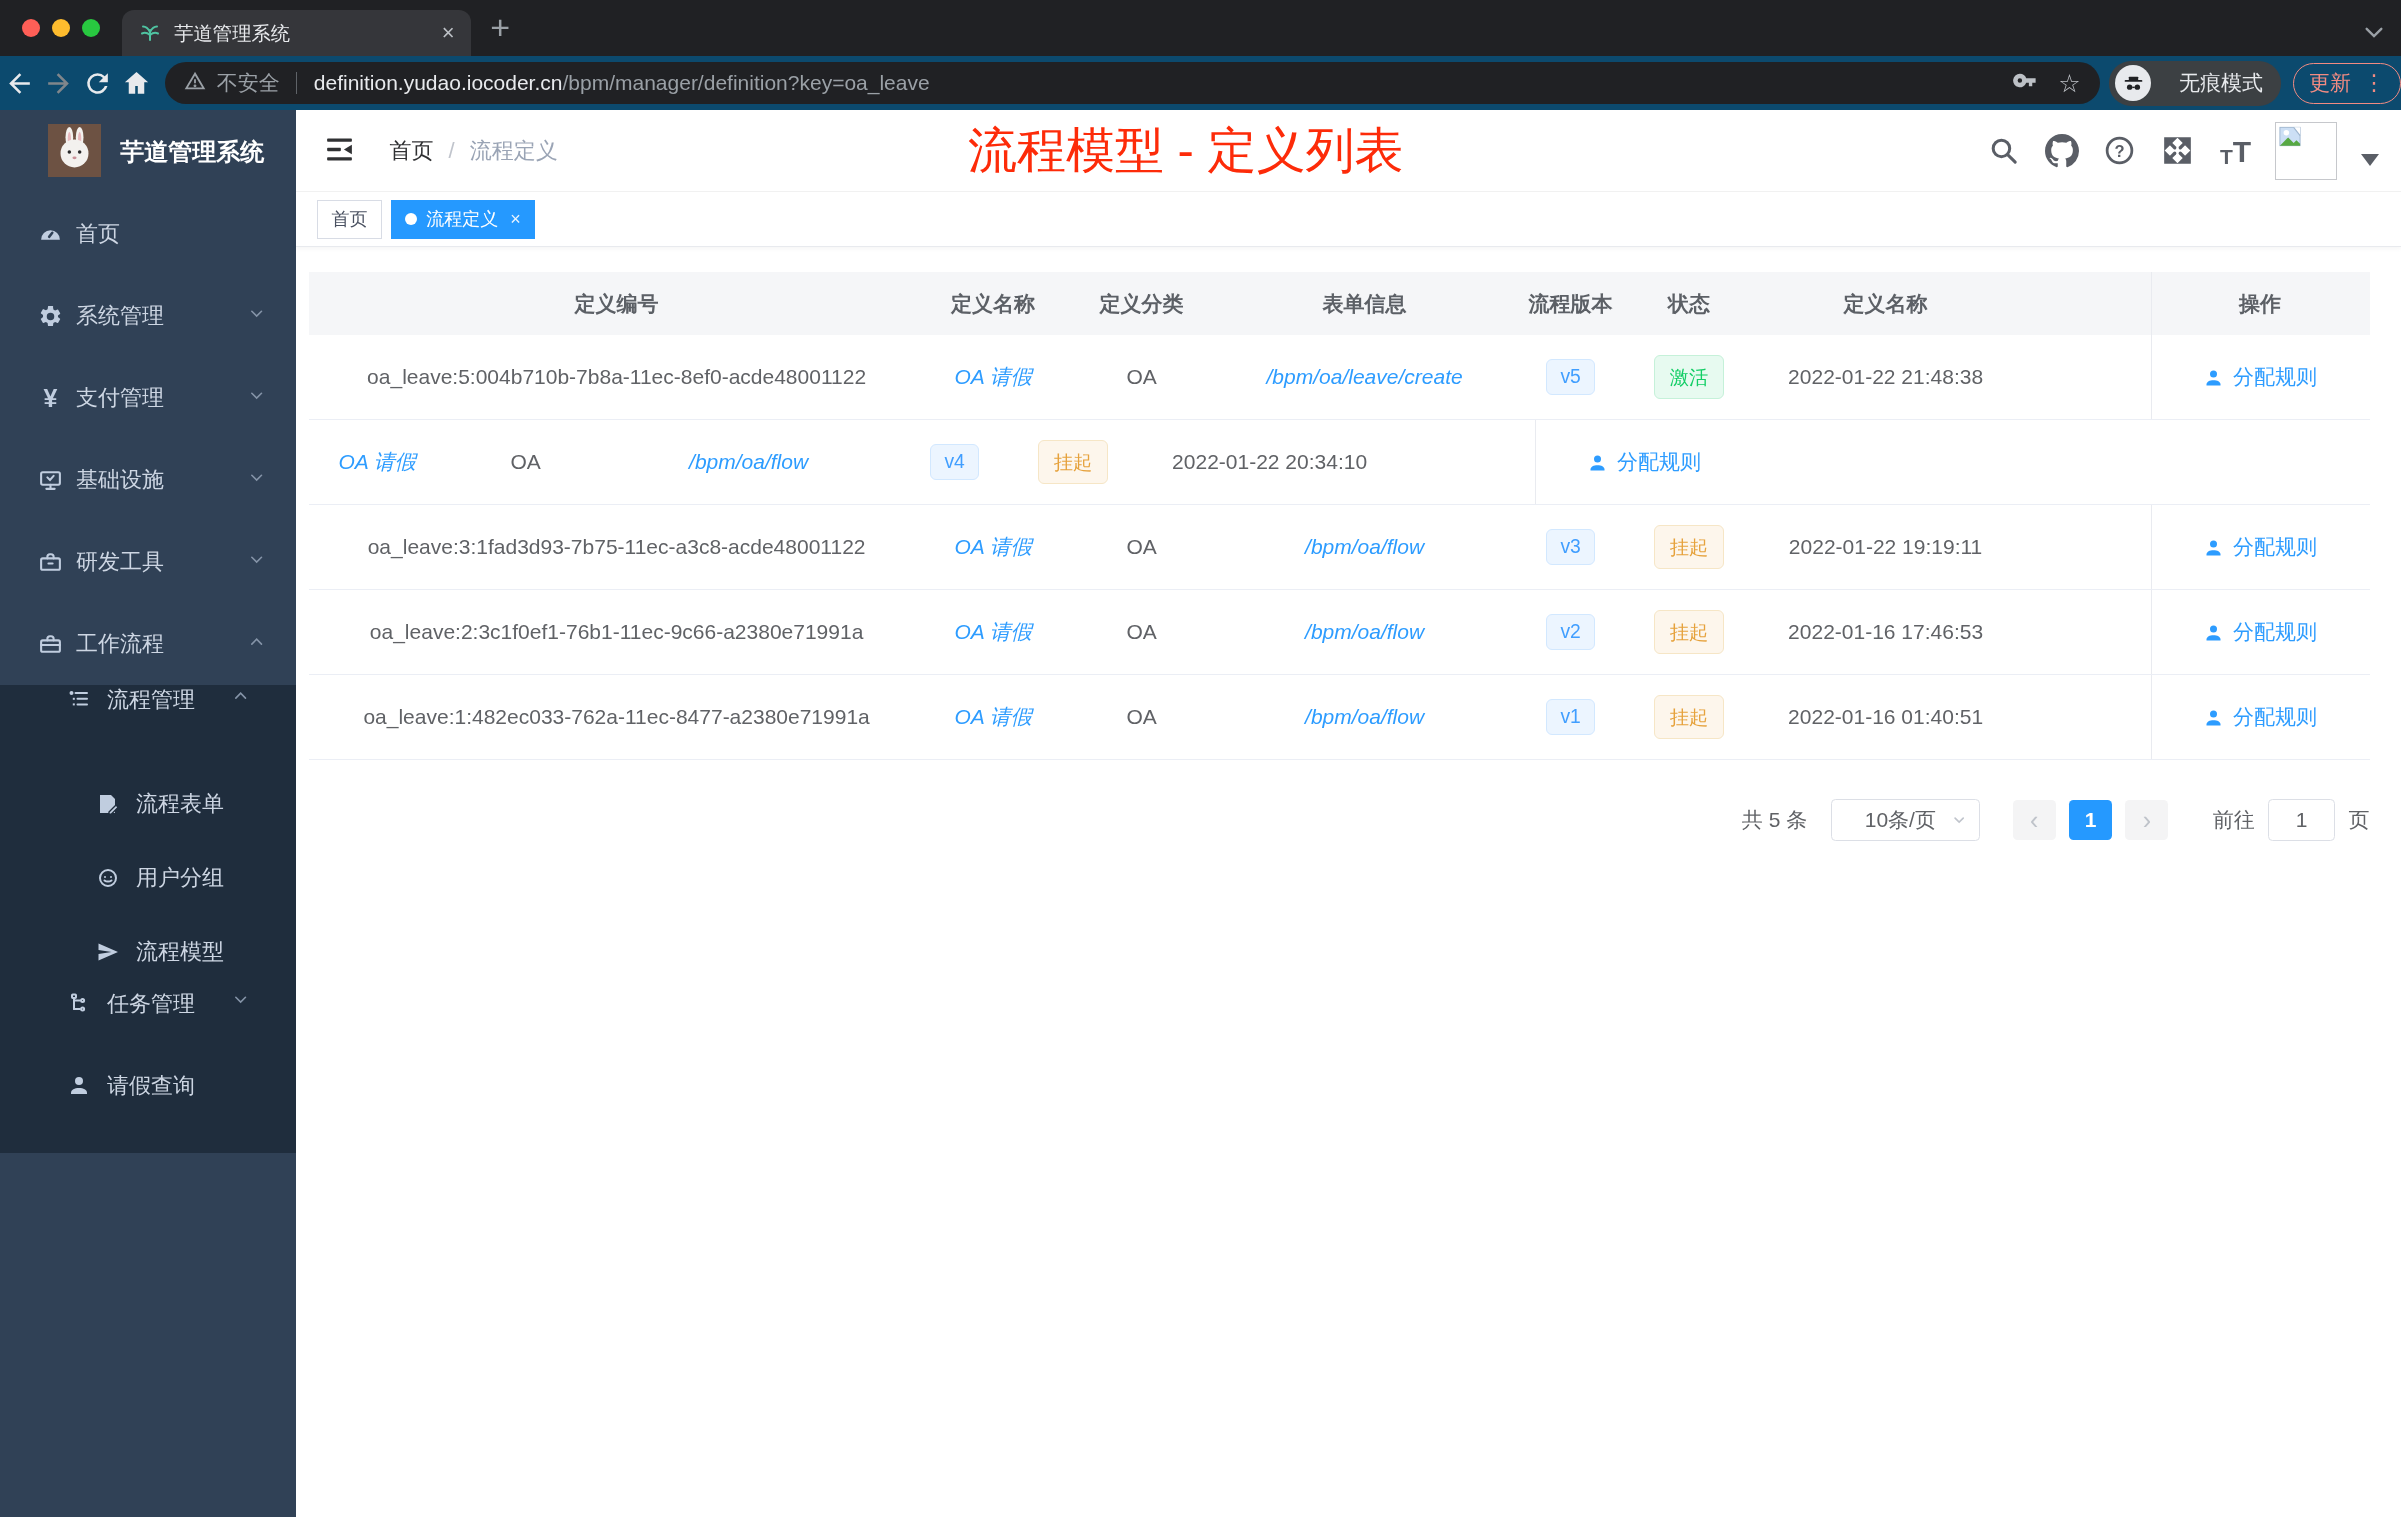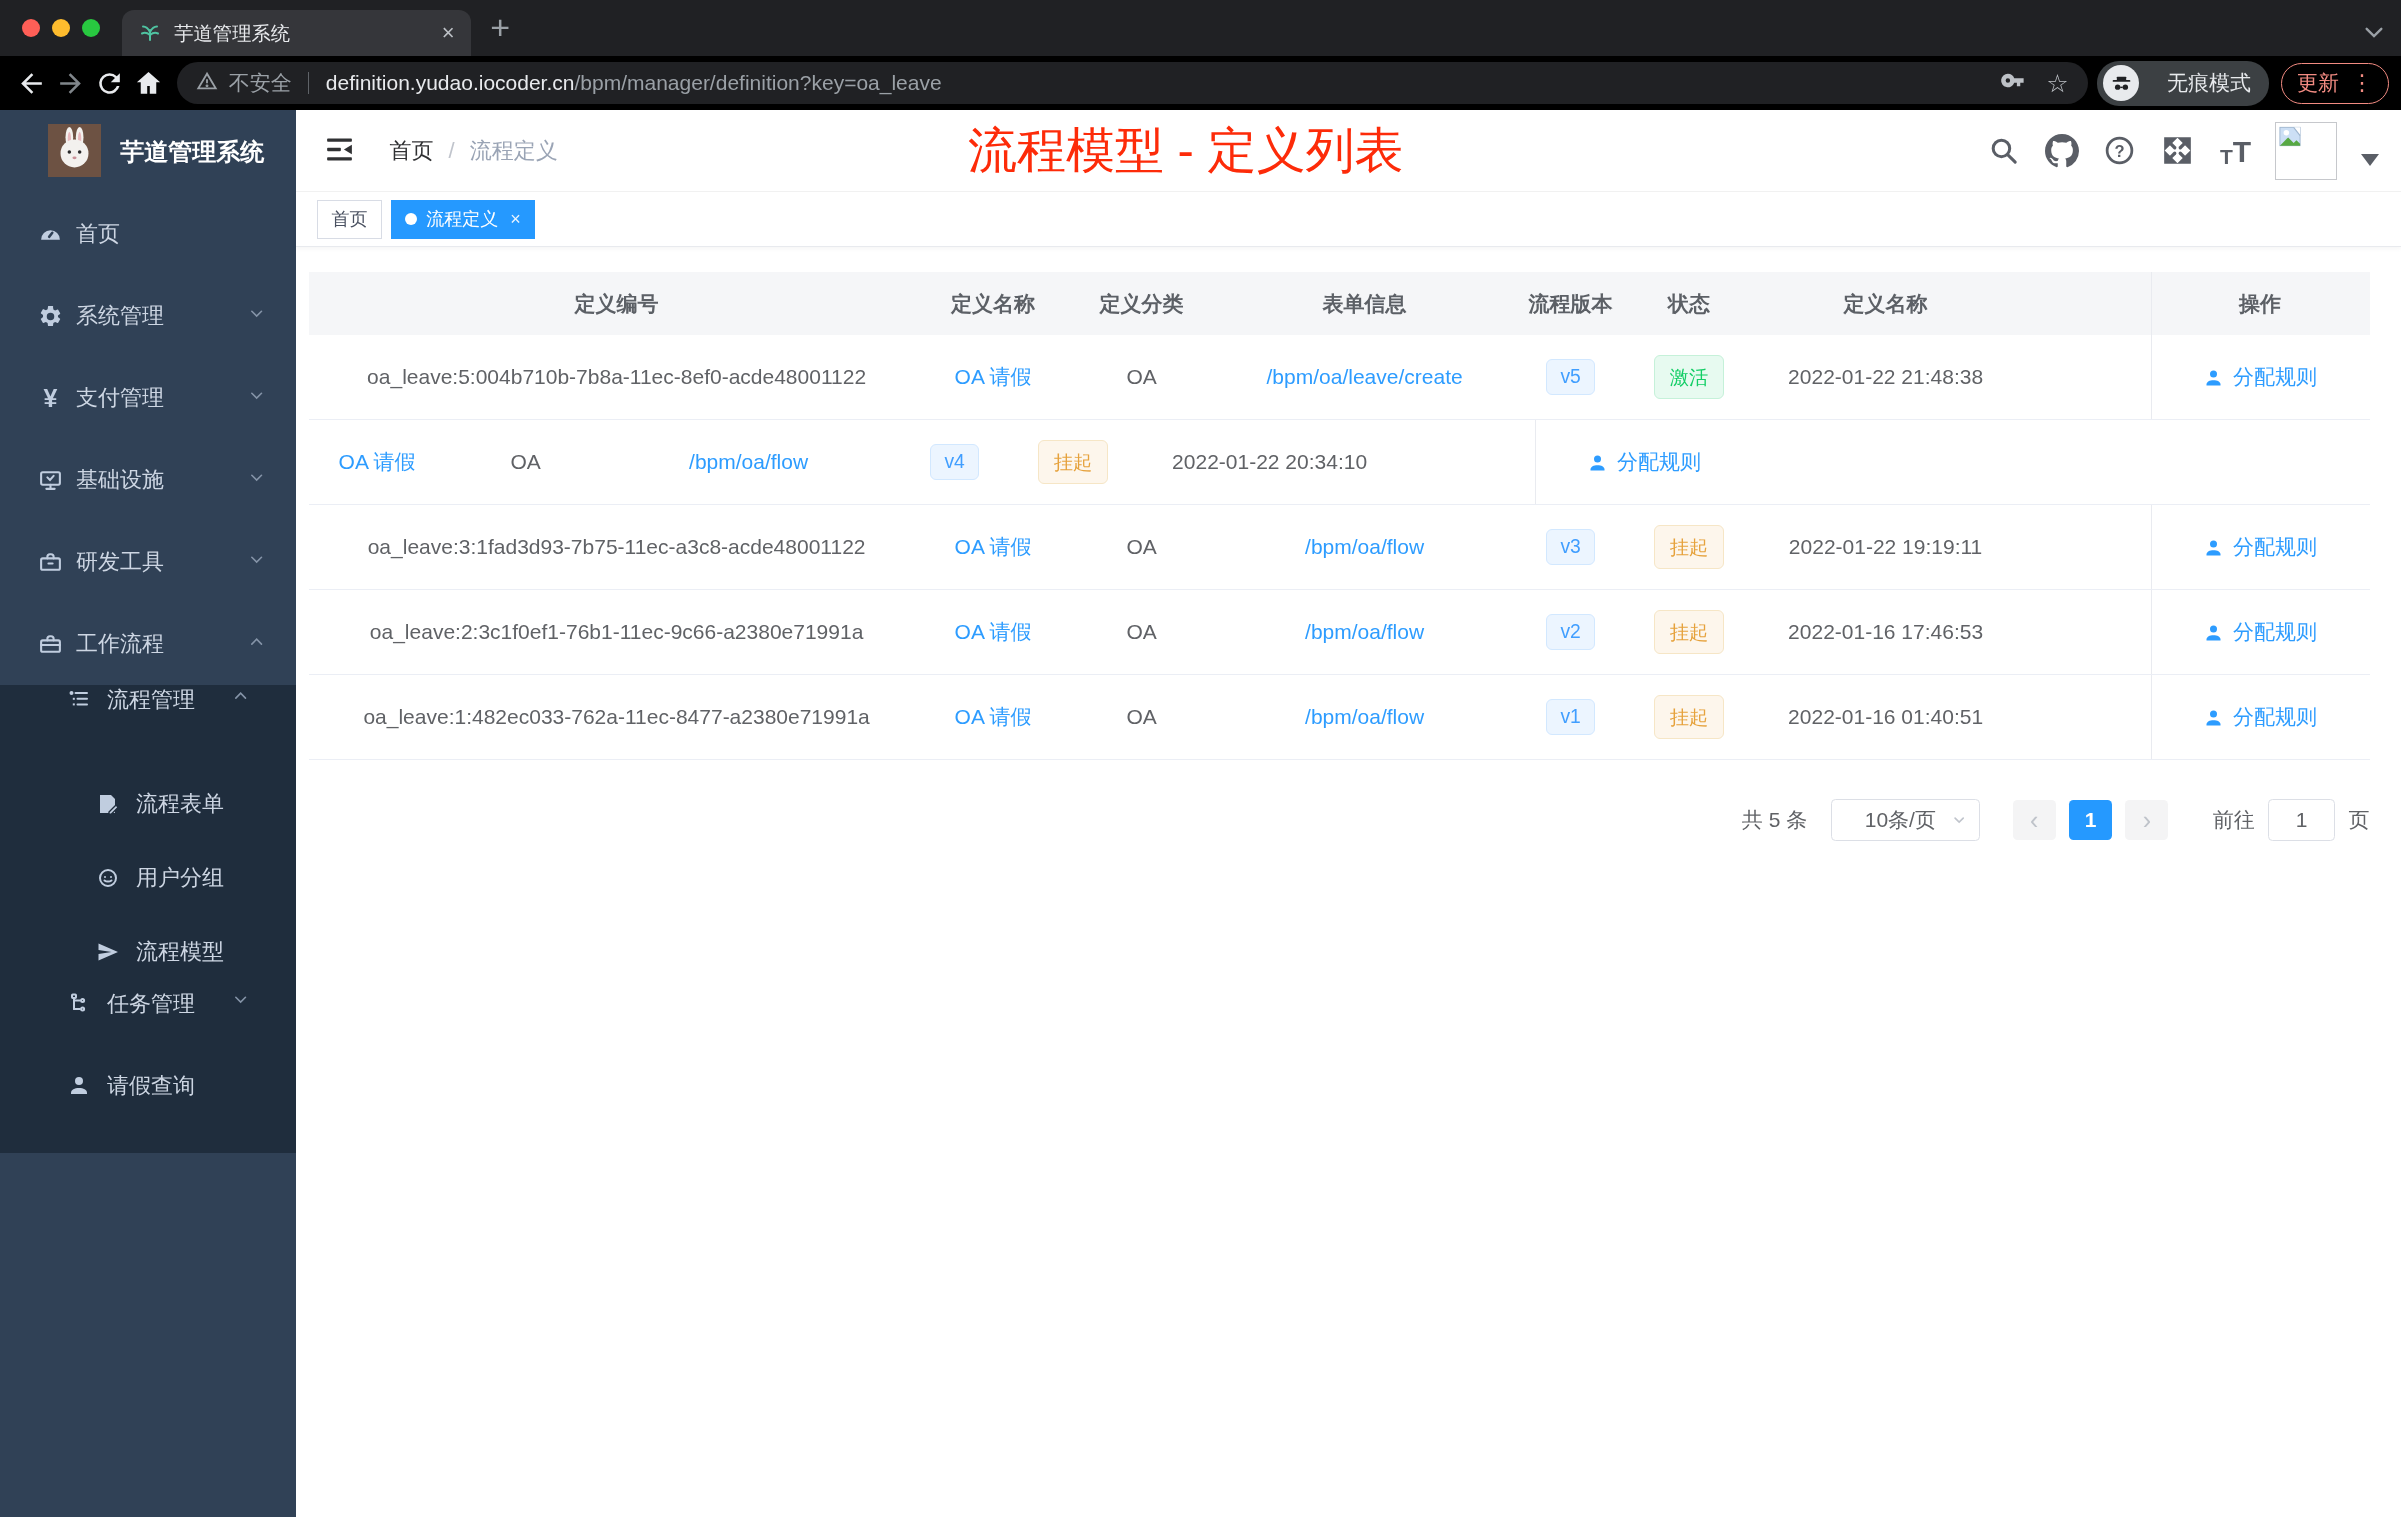--- a/index.html
+++ b/index.html
@@ -11,21 +11,21 @@
   .traffic { display:flex; gap:12px; align-items:center; height:56px; padding:0 22px 0 22px; }
   .light { width:18px; height:18px; border-radius:50%; }
   .light.red{background:#ff5f57}.light.yellow{background:#febc2e}.light.green{background:#28c840}
   .tab { height:46px; width:349px; background:#35363a; border-radius:12px 12px 0 0;
     display:flex; align-items:center; padding:0 16.3px; gap:12px; }
   .tab-title { flex:1; font-size:19.3px; color:#e8eaed; white-space:nowrap; overflow:hidden; }
   .tab-close { font-size:22px; color:#bdc1c6; line-height:1; }
   .newtab { font-size:34px; color:#9aa0a6; margin:0 0 6px 19.3px; line-height:46px; }
   .strip-chevron { position:absolute; right:16.3px; bottom:13.4px; }
 
-  .toolbar { height:54px; background:#000000; display:flex; align-items:center; padding:0 12px; }
+  .toolbar { height:54px; background:#0c4a6e; display:flex; align-items:center; padding:0 0; }
   .navbtn { width:39px; height:39px; display:flex; align-items:center; justify-content:center; }
   .omnibox { flex:1; height:42px; background:#202124; border-radius:21px; margin:0 9px;
     display:flex; align-items:center; padding:0 19.3px; font-size:21px; color:#9aa0a6; }
   .omni-sep { width:1.5px; height:22px; background:#5f6368; margin:0 16.3px; }
   .url-host { color:#e8eaed; }
   .url-path { color:#9aa0a6; }
   .omni-right { margin-left:auto; display:flex; align-items:center; gap:19.3px; }
   .star { font-size:25px; color:#bdc1c6; }
   .incog { height:45px; background:#3c4043; border-radius:22px; display:flex; align-items:center;
     gap:28px; padding:0 18px 0 6px; margin-right:12px; }
@@ -80,21 +80,21 @@
   
   .content { flex:1; padding:25px 0 0 12.6px; }
   .table { width:2061px; font-size:21px; color:#606266; }
   .thead { display:flex; height:63px; background:#f5f6f8; align-items:center; }
   .th { display:flex; align-items:center; justify-content:center; font-weight:600; color:#5c6066; height:100%; }
   .tr { display:flex; height:85px; border-bottom:1.5px solid #ebeef5; align-items:center; }
   .td { display:flex; align-items:center; justify-content:center; height:100%; }
   .c1{width:616px}.c2{width:137px}.c3{width:160px}.c4{width:286px}.c5{width:126px}
   .c6{width:111px}.c7{width:282px}.c8{width:124px}.c9{width:218px}
   .th.c9, .td.c9 { border-left:1.5px solid #e9ebf0; }
-  .link { color:#2d9cff; }
+  .link { color:#2d9cff;font-style:italic; }
   .badge-v { background:#ecf5ff; border:1.5px solid #d2e8ff; color:#409eff; border-radius:6px;
     padding:6px 13.4px; font-size:19.3px; }
   .badge-status { border-radius:6px; padding:7.4px 15px; font-size:19.3px; }
   .badge-status.success { background:#e7faf0; border:1.5px solid #c5f1d9; color:#13ce66; }
   .badge-status.warning { background:#fdf6ec; border:1.5px solid #f6e6c6; color:#e6a23c; }
   .action { color:#2d9cff; display:flex; align-items:center; gap:9px; }
 
   
   .pagination { width:2061px; margin-top:39px; display:flex; align-items:center;
     justify-content:flex-end; gap:13.4px; font-size:21px; color:#606266; }

